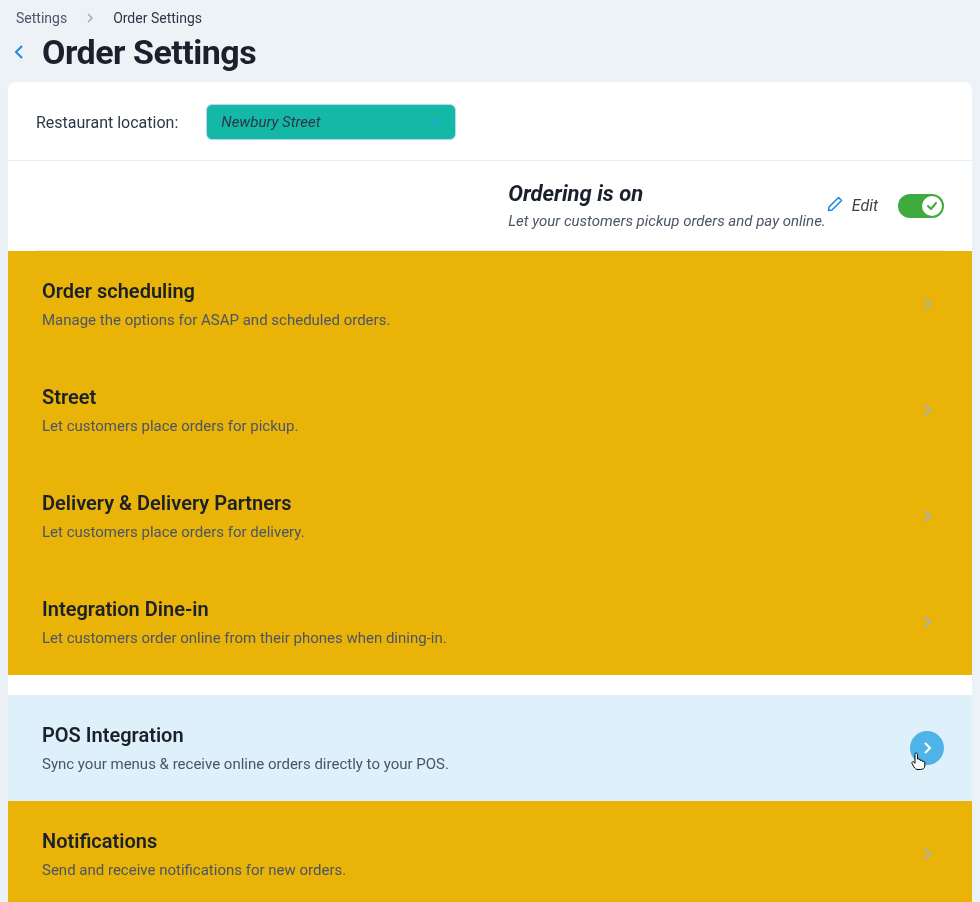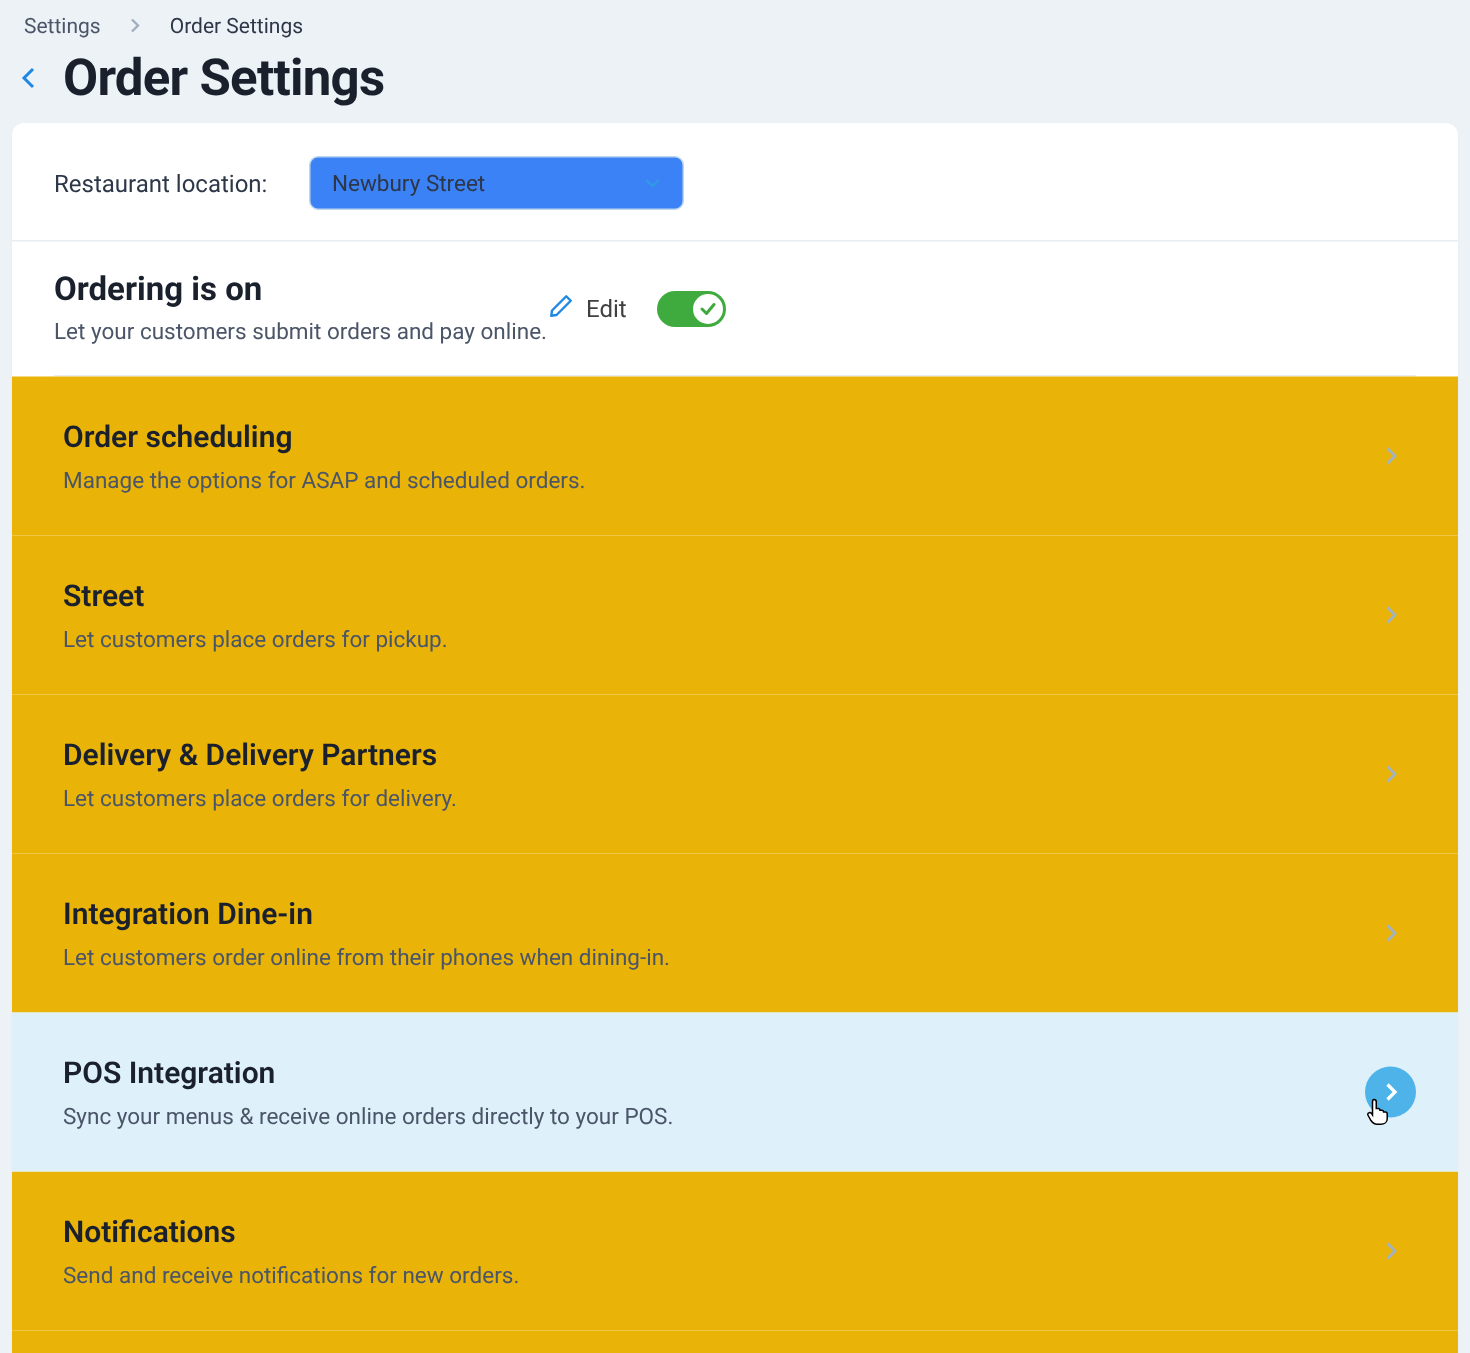--- a/index.html
+++ b/index.html
@@ -53,30 +53,32 @@
     display: flex;
     align-items: center;
     justify-content: space-between;
     border: 1px solid #bcd6ee;
     border-radius: 6px;
     padding: 8px 14px;
     min-width: 250px;
     font-size: 15px;
     color: #2d3748;
     cursor: pointer;
-    background: #3b82f6;
+    background: #14b8a6;
+    font-style: italic;
   }
   .select .caret { color: #3398e6; display:flex; }
   .select .caret svg { width: 12px; height: 12px; }
   .section-sep { border: none; border-top: 1px solid #e7edf2; }
   .ordering-row {
     display: flex;
     align-items: center;
-    justify-content: flex-start;
+    justify-content: flex-end;
     padding: 20px 28px 20px;
+    font-style: italic;
   }
   .ordering-left .row-title {
     font-size: 22px;
     font-weight: 700;
     color: #1a202c;
   }
   .ordering-left .row-sub {
     font-size: 15px;
     color: #4a5568;
     margin-top: 6px;
@@ -142,21 +144,21 @@
   }
   .row-chevron { color: #9fb3c6; display:flex; align-items:center; justify-content:center; width:34px; height:34px; border-radius:50%; }
   .row-chevron svg { width: 10px; height: 14px; }
   .list-row.highlight {
     background: #def0fa;
   }
   .list-row.highlight .row-chevron {
     background: #4eb3e8;
     color: #fff;
   }
-  .pos-wrap { position: relative; }
+  .pos-wrap { position: relative; margin-top: 20px; }
   .hand-cursor {
     position: absolute;
     right: 44px;
     top: 56px;
     width: 18px;
     height: 20px;
     pointer-events: none;
   }
 </style>
 </head>
@@ -193,21 +195,21 @@
           </svg>
       </span>
     </div>
   </div>
 
   <hr class="section-sep">
 
   <div class="ordering-row">
     <div class="ordering-left">
       <div class="row-title">Ordering is on</div>
-      <div class="row-sub">Let your customers submit orders and pay online.</div>
+      <div class="row-sub">Let your customers pickup orders and pay online.</div>
     </div>
     <div class="ordering-right">
       <div class="edit-link">
         <span>
           <svg viewBox="0 0 18 18" fill="none" stroke="#1e88e5" stroke-width="1.6" stroke-linecap="round" stroke-linejoin="round">
             <path d="M12.5 2.5 L15.5 5.5 L6 15 L2.5 15.5 L3 12 Z"></path>
           </svg>
         </span>
         <span>Edit</span>
       </div>

